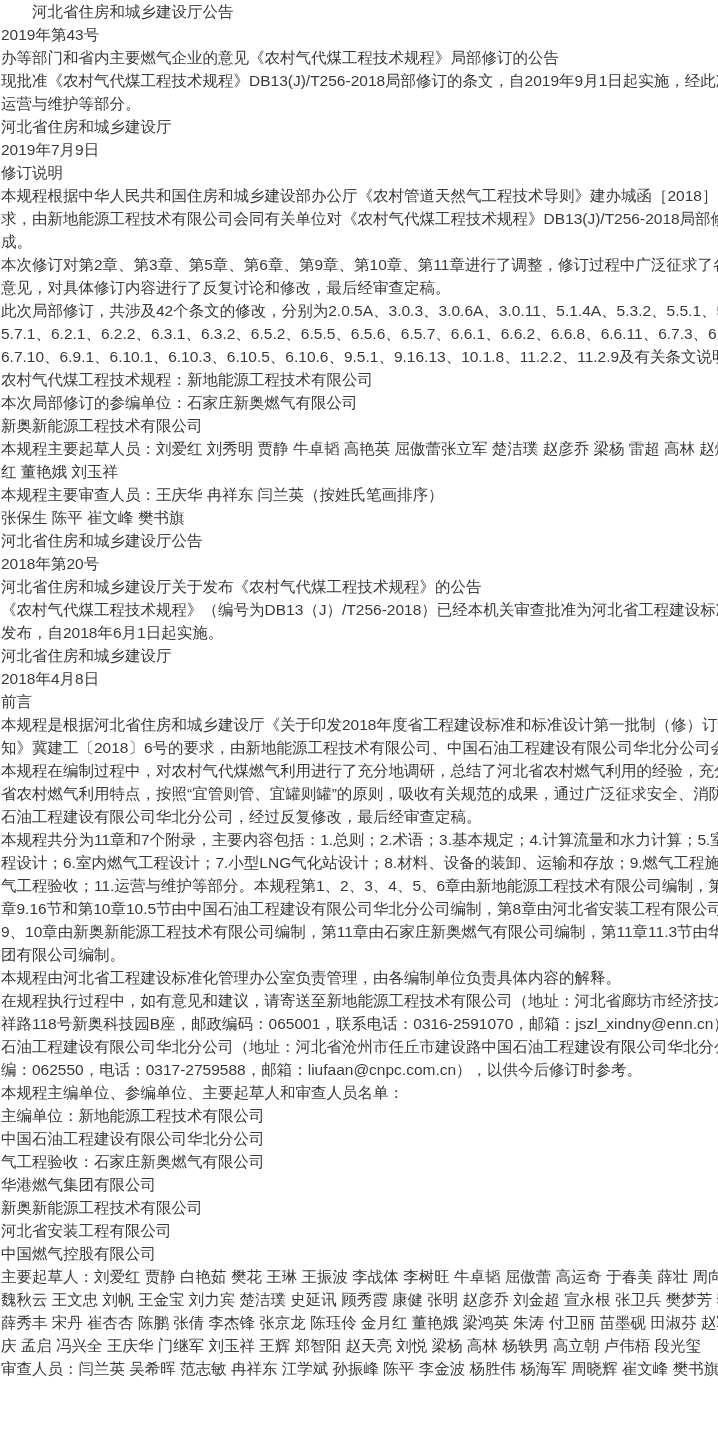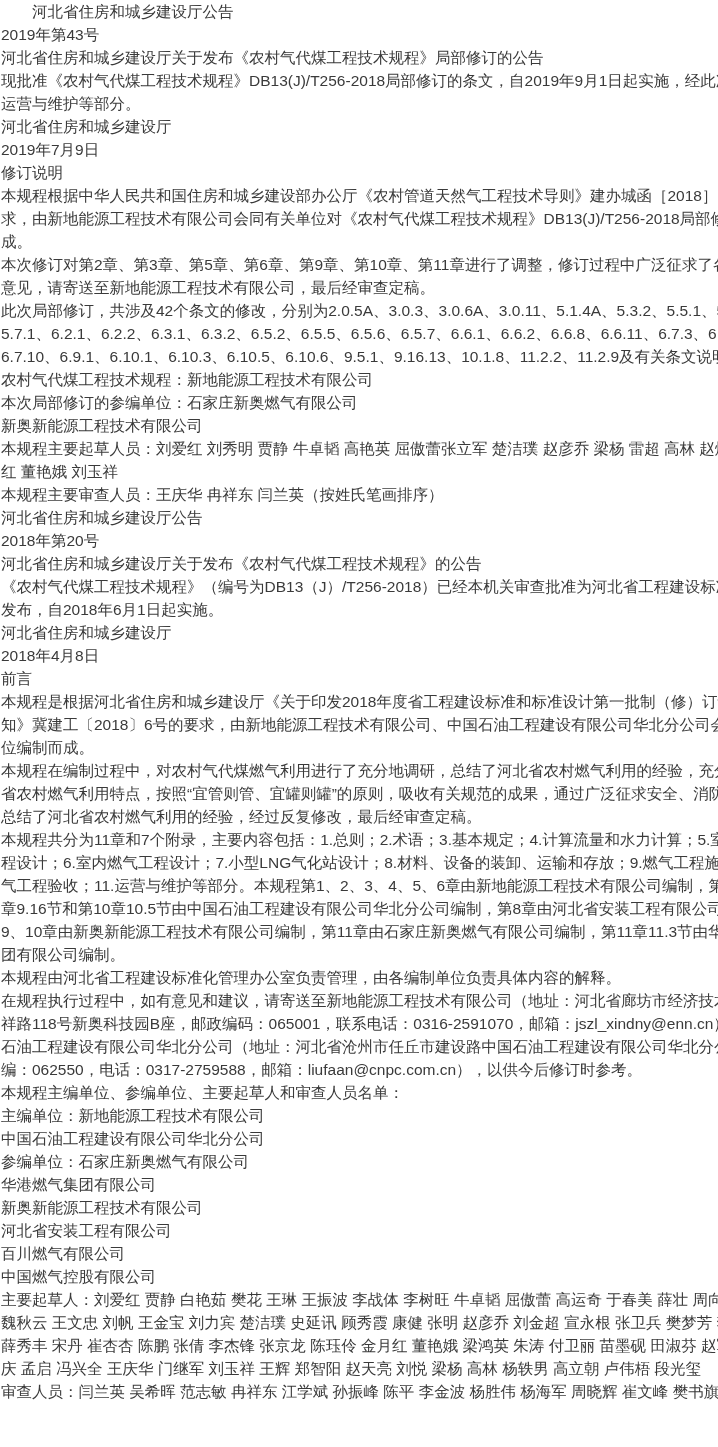--- a/index.html
+++ b/index.html
@@ -27,73 +27,72 @@
     padding-left: 1px;
   }
 </style>
 </head>
 <body>
 
 <main id="page">
   <div id="doc-body" style="color: rgb(58, 58, 58);">
       <div class="text-line">　　河北省住房和城乡建设厅公告</div>
       <div class="text-line">2019年第43号</div>
-      <div class="text-line">河北省住房和城乡建设厅关于发布《农村气代煤工程技术规程》局部修订的公告</div>
+      <div class="text-line">办等部门和省内主要燃气企业的意见《农村气代煤工程技术规程》局部修订的公告</div>
       <div class="text-line">现批准《农村气代煤工程技术规程》DB13(J)/T256-2018局部修订的条文，自2019年9月1日起实施，经此次修改的</div>
       <div class="text-line">运营与维护等部分。</div>
       <div class="text-line">河北省住房和城乡建设厅</div>
       <div class="text-line">2019年7月9日</div>
       <div class="text-line">修订说明</div>
       <div class="text-line">本规程根据中华人民共和国住房和城乡建设部办公厅《农村管道天然气工程技术导则》建办城函［2018］647号的要</div>
       <div class="text-line">求，由新地能源工程技术有限公司会同有关单位对《农村气代煤工程技术规程》DB13(J)/T256-2018局部修订而</div>
       <div class="text-line">成。</div>
       <div class="text-line">本次修订对第2章、第3章、第5章、第6章、第9章、第10章、第11章进行了调整，修订过程中广泛征求了各方面的</div>
-      <div class="text-line">意见，请寄送至新地能源工程技术有限公司，最后经审查定稿。</div>
+      <div class="text-line">意见，对具体修订内容进行了反复讨论和修改，最后经审查定稿。</div>
       <div class="text-line">此次局部修订，共涉及42个条文的修改，分别为2.0.5A、3.0.3、3.0.6A、3.0.11、5.1.4A、5.3.2、5.5.1、5.5.2、</div>
       <div class="text-line">5.7.1、6.2.1、6.2.2、6.3.1、6.3.2、6.5.2、6.5.5、6.5.6、6.5.7、6.6.1、6.6.2、6.6.8、6.6.11、6.7.3、6.7.5、6.7.9、</div>
       <div class="text-line">6.7.10、6.9.1、6.10.1、6.10.3、6.10.5、6.10.6、9.5.1、9.16.13、10.1.8、11.2.2、11.2.9及有关条文说明。</div>
       <div class="text-line">农村气代煤工程技术规程：新地能源工程技术有限公司</div>
       <div class="text-line">本次局部修订的参编单位：石家庄新奥燃气有限公司</div>
       <div class="text-line">新奥新能源工程技术有限公司</div>
       <div class="text-line">本规程主要起草人员：刘爱红 刘秀明 贾静 牛卓韬 高艳英 屈傲蕾张立军 楚洁璞 赵彦乔 梁杨 雷超 高林 赵煜辰 金月</div>
       <div class="text-line">红 董艳娥 刘玉祥</div>
       <div class="text-line">本规程主要审查人员：王庆华 冉祥东 闫兰英（按姓氏笔画排序）</div>
+      <div class="text-line">张保生 陈平 崔文峰 樊书旗</div>
       <div class="text-line">河北省住房和城乡建设厅公告</div>
       <div class="text-line">2018年第20号</div>
       <div class="text-line">河北省住房和城乡建设厅关于发布《农村气代煤工程技术规程》的公告</div>
       <div class="text-line">《农村气代煤工程技术规程》（编号为DB13（J）/T256-2018）已经本机关审查批准为河北省工程建设标准，现予</div>
       <div class="text-line">发布，自2018年6月1日起实施。</div>
       <div class="text-line">河北省住房和城乡建设厅</div>
       <div class="text-line">2018年4月8日</div>
       <div class="text-line">前言</div>
       <div class="text-line">本规程是根据河北省住房和城乡建设厅《关于印发2018年度省工程建设标准和标准设计第一批制（修）订计划的通</div>
       <div class="text-line">知》冀建工〔2018〕6号的要求，由新地能源工程技术有限公司、中国石油工程建设有限公司华北分公司会同有关单</div>
-      <div class="text-line">位编制而成。</div>
       <div class="text-line">本规程在编制过程中，对农村气代煤燃气利用进行了充分地调研，总结了河北省农村燃气利用的经验，充分结合河北</div>
       <div class="text-line">省农村燃气利用特点，按照“宜管则管、宜罐则罐”的原则，吸收有关规范的成果，通过广泛征求安全、消防、燃热</div>
-      <div class="text-line">总结了河北省农村燃气利用的经验，经过反复修改，最后经审查定稿。</div>
+      <div class="text-line">石油工程建设有限公司华北分公司，经过反复修改，最后经审查定稿。</div>
       <div class="text-line">本规程共分为11章和7个附录，主要内容包括：1.总则；2.术语；3.基本规定；4.计算流量和水力计算；5.室外燃气工</div>
       <div class="text-line">程设计；6.室内燃气工程设计；7.小型LNG气化站设计；8.材料、设备的装卸、运输和存放；9.燃气工程施工；10.燃</div>
       <div class="text-line">气工程验收；11.运营与维护等部分。本规程第1、2、3、4、5、6章由新地能源工程技术有限公司编制，第7章、第9</div>
       <div class="text-line">章9.16节和第10章10.5节由中国石油工程建设有限公司华北分公司编制，第8章由河北省安装工程有限公司编制，第</div>
       <div class="text-line">9、10章由新奥新能源工程技术有限公司编制，第11章由石家庄新奥燃气有限公司编制，第11章11.3节由华港燃气集</div>
       <div class="text-line">团有限公司编制。</div>
       <div class="text-line">本规程由河北省工程建设标准化管理办公室负责管理，由各编制单位负责具体内容的解释。</div>
       <div class="text-line">在规程执行过程中，如有意见和建议，请寄送至新地能源工程技术有限公司（地址：河北省廊坊市经济技术开发区华</div>
       <div class="text-line">祥路118号新奥科技园B座，邮政编码：065001，联系电话：0316-2591070，邮箱：jszl_xindny@enn.cn）、中国</div>
       <div class="text-line">石油工程建设有限公司华北分公司（地址：河北省沧州市任丘市建设路中国石油工程建设有限公司华北分公司，邮</div>
       <div class="text-line">编：062550，电话：0317-2759588，邮箱：liufaan@cnpc.com.cn），以供今后修订时参考。</div>
       <div class="text-line">本规程主编单位、参编单位、主要起草人和审查人员名单：</div>
       <div class="text-line">主编单位：新地能源工程技术有限公司</div>
       <div class="text-line">中国石油工程建设有限公司华北分公司</div>
-      <div class="text-line">参编单位：石家庄新奥燃气有限公司</div>
+      <div class="text-line">气工程验收：石家庄新奥燃气有限公司</div>
       <div class="text-line">华港燃气集团有限公司</div>
       <div class="text-line">新奥新能源工程技术有限公司</div>
       <div class="text-line">河北省安装工程有限公司</div>
-      <div class="text-line">百川燃气有限公司</div>
       <div class="text-line">中国燃气控股有限公司</div>
       <div class="text-line">主要起草人：刘爱红 贾静 白艳茹 樊花 王琳 王振波 李战体 李树旺 牛卓韬 屈傲蕾 高运奇 于春美 薛壮 周向东 高钦</div>
       <div class="text-line">魏秋云 王文忠 刘帆 王金宝 刘力宾 楚洁璞 史延讯 顾秀霞 康健 张明 赵彦乔 刘金超 宣永根 张卫兵 樊梦芳 李寒 李典</div>
       <div class="text-line">薛秀丰 宋丹 崔杏杏 陈鹏 张倩 李杰锋 张京龙 陈珏伶 金月红 董艳娥 梁鸿英 朱涛 付卫丽 苗墨砚 田淑芬 赵军霞 潘龙</div>
       <div class="text-line">庆 孟启 冯兴全 王庆华 门继军 刘玉祥 王辉 郑智阳 赵天亮 刘悦 梁杨 高林 杨轶男 高立朝 卢伟梧 段光玺</div>
       <div class="text-line">审查人员：闫兰英 吴希晖 范志敏 冉祥东 江学斌 孙振峰 陈平 李金波 杨胜伟 杨海军 周晓辉 崔文峰 樊书旗</div>
     </div>
 </main>
 
 </body></html>

